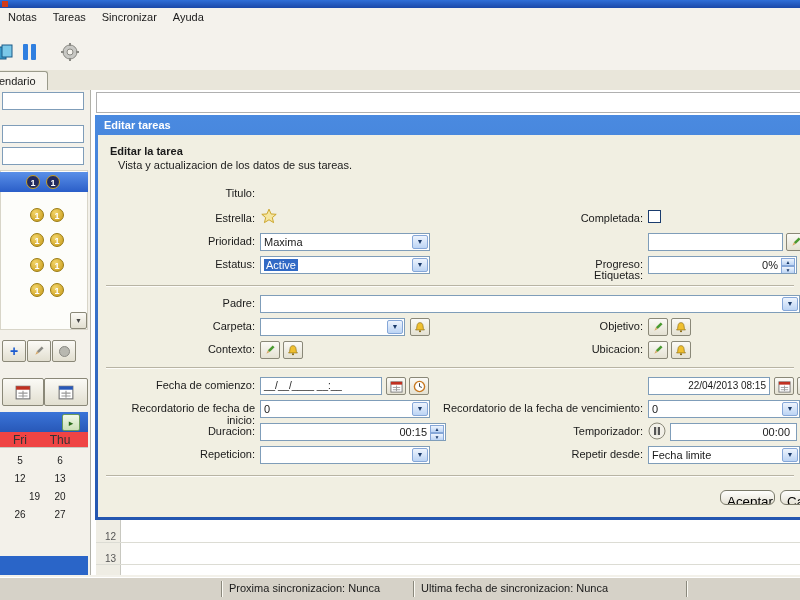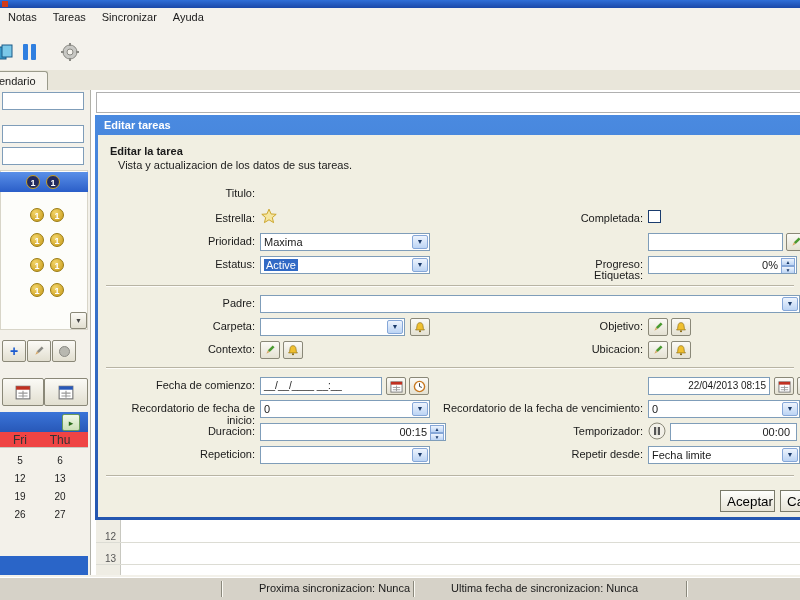--- a/index.html
+++ b/index.html
@@ -47,29 +47,29 @@
   .lblR{position:absolute;left:307px;width:238px;text-align:right;}
   .sep{position:absolute;left:8px;width:688px;height:0;border-top:1px solid #b8b4a4;border-bottom:1px solid #fdfcf8;}
   .arrowbtn{position:absolute;right:1px;top:1px;bottom:1px;width:16px;background:linear-gradient(#eef4fd,#bcd4f4);
     border:1px solid #86a7d8;border-radius:2px;display:flex;align-items:center;justify-content:center;
     font-size:7px;color:#1a3a6a;box-sizing:border-box;}
   .spin{position:absolute;right:1px;top:1px;bottom:1px;width:14px;display:flex;flex-direction:column;}
   .spin span{flex:1;background:linear-gradient(#eef4fd,#bcd4f4);border:1px solid #86a7d8;font-size:5px;
     line-height:6px;text-align:center;color:#1a3a6a;box-sizing:border-box;}
   .sbtn{position:absolute;width:20px;height:18px;background:linear-gradient(#fbfaf6,#e4e1d2);
     border:1px solid #8a8878;border-radius:2px;display:flex;align-items:center;justify-content:center;box-sizing:border-box;}
-  .pushbtn{position:absolute;height:22px;background:linear-gradient(#fefefc,#e6e3d6);border:1px solid #7a7a6a;
-    border-radius:0;line-height:19px;box-sizing:border-box;overflow:hidden;white-space:nowrap;}
+  .pushbtn{position:absolute;height:15px;background:linear-gradient(#fefefc,#e6e3d6);border:1px solid #7a7a6a;
+    border-radius:6px;line-height:19px;box-sizing:border-box;overflow:hidden;white-space:nowrap;}
   .selhl{background:#316ac5;color:#fff;padding:0 2px;}
   .checkbox{position:absolute;width:13px;height:13px;background:#fff;border:1px solid #1a3c6e;box-sizing:border-box;}
   .ralign{text-align:right;}
   
   .statusbar{left:0;top:577px;width:800px;height:23px;background:#d6d2c8;border-top:1px solid #fff;box-sizing:border-box;}
   .statsep{position:absolute;top:3px;width:1px;height:16px;background:#8a887c;border-right:1px solid #fbfaf4;}
-  .stattext{position:absolute;top:4px;white-space:nowrap;margin-left:30px;}
+  .stattext{position:absolute;top:4px;white-space:nowrap;}
   .pausebar{position:absolute;width:5px;height:16px;background:#2f7fe0;border-radius:1px;}
 </style>
 </head>
 <body>
 
 <div class="screen">
 
   <div class="abs titlebar">
     <div class="abs titleicon"></div>
   </div>
@@ -163,21 +163,21 @@
       <span class="minibtn" style="left:62px;top:2px;width:16px;height:15px;color:#2a6a1a;font-size:9px;background:linear-gradient(#f0f8e8,#cce0b8);border-color:#6a9a5a;">▸</span>
     </div>
     <div class="abs dayhdr">
       <span class="daycell" style="left:0;top:1px;">Fri</span>
       <span class="daycell" style="left:40px;top:1px;">Thu</span>
     </div>
     <span class="numcell" style="left:0;top:365px;">5</span>
     <span class="numcell" style="left:40px;top:365px;">6</span>
     <span class="numcell" style="left:0;top:383px;">12</span>
     <span class="numcell" style="left:40px;top:383px;">13</span>
-    <span class="numcell" style="left:0;top:401px;">19</span>
+    <span class="numcell" style="left:0;top:401px;text-align:right;">19</span>
     <span class="numcell" style="left:40px;top:401px;">20</span>
     <span class="numcell" style="left:0;top:419px;">26</span>
     <span class="numcell" style="left:40px;top:419px;">27</span>
     <div class="abs bluestrip"></div>
   </div>
 
   <div class="abs main">
     <div class="filterbar"></div>
     <div class="rowcol">
       <span class="rownum" style="top:11px;">12</span>

